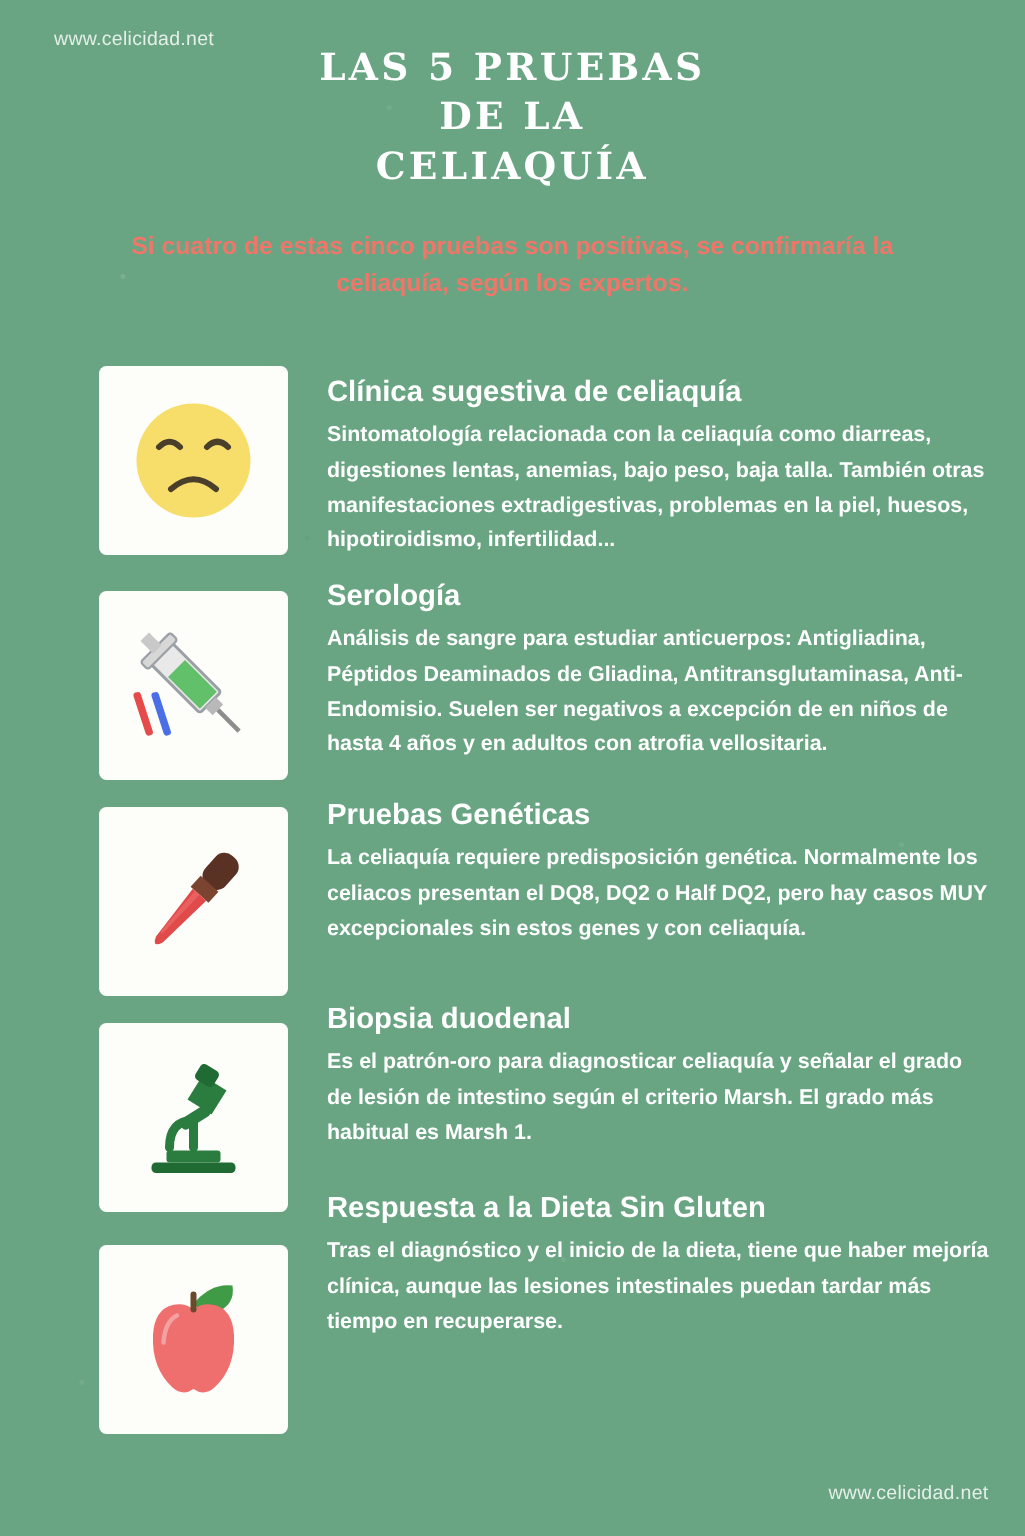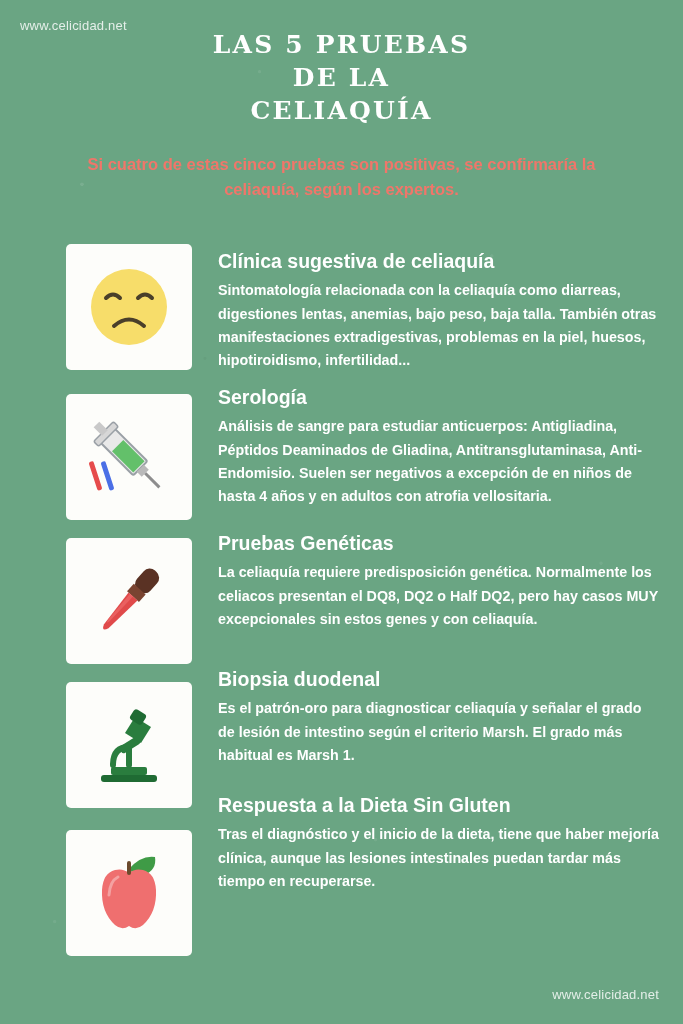--- a/index.html
+++ b/index.html
@@ -30,20 +30,21 @@
       radial-gradient(circle at 30% 35%, rgba(0,0,0,0.04) 0 1.0px, transparent 2px);
     z-index: 5;
   }
 
   .watermark {
     position: absolute;
     font-size: 13px;
     color: rgba(255,255,255,0.82);
     letter-spacing: 0.2px;
     z-index: 6;
+    margin-left: 16px;
   }
   .watermark.top-left { top: 18px; left: 20px; }
   .watermark.bottom-right { bottom: 22px; right: 24px; }
 
   .title {
     position: absolute;
     top: 28px;
     left: 0;
     width: 100%;
     text-align: center;

